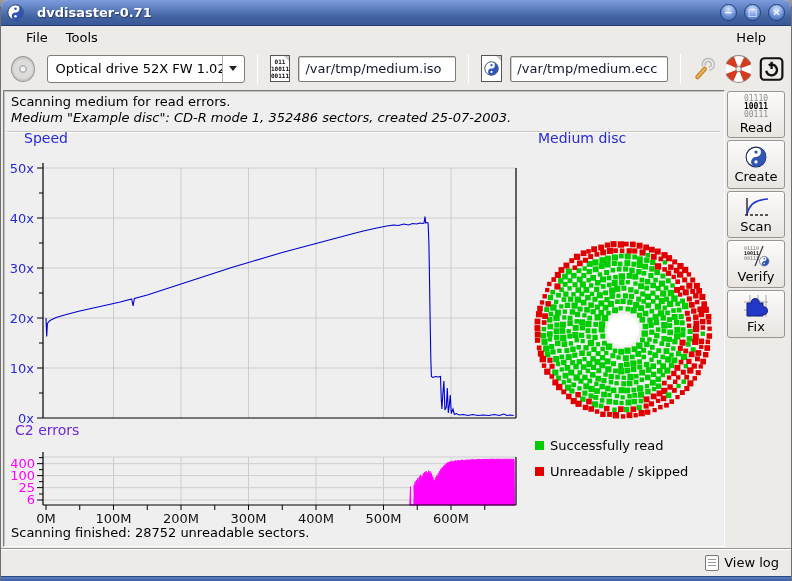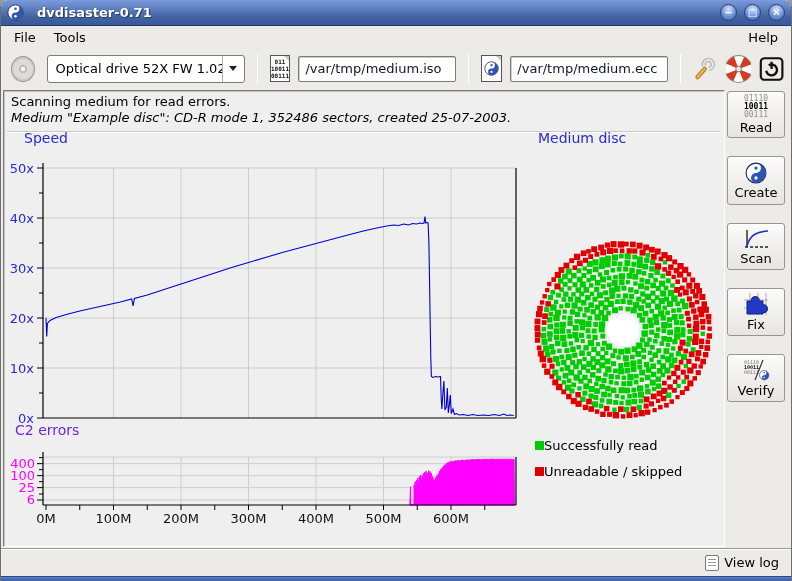--- a/index.html
+++ b/index.html
@@ -13,21 +13,21 @@
             border-radius:7px 7px 0 0;border-bottom:1px solid #21396e;
             display:flex;align-items:center;padding:0 6px}
   .title-text{color:#fff;font-weight:bold;font-size:13px;margin-left:13px;text-shadow:1px 1px 1px #2a3a60}
   .tb-spacer{flex:1}
   .win-btn{width:17px;height:17px;border-radius:50%;
            background:radial-gradient(circle at 50% 28%,#d6e4fb,#6e92d8 55%,#3c60ad);
            border:1px solid #22407c;color:#fff;font-size:10px;font-weight:bold;
            line-height:15px;text-align:center;margin-left:7px;cursor:default}
   
   .menubar{position:absolute;left:0;top:26px;right:0;height:22px;background:#edebe7;
-           display:flex;align-items:center;padding:0 4px}
+           display:flex;align-items:center;padding:0 16px}
   .menu-item{padding:2px 9px}
   
   .toolbar{position:absolute;left:0;top:48px;right:1px;height:41px;background:#edebe7;
            display:flex;align-items:center;padding:0 6px;gap:8px}
   .tsep{width:1px;height:30px;background:#b9b6b1;border-right:1px solid #fff;margin:0 4px}
   .combo{height:28px;width:198px;background:#fff;border:1px solid #7f7c78;border-radius:3px;
          display:flex;align-items:center}
   .combo-text{flex:1;padding-left:8px;white-space:nowrap;overflow:hidden}
   .combo-arrow-box{width:22px;height:100%;border-left:1px solid #b5b2ad;display:flex;align-items:center;justify-content:center}
   .arrow-down{width:0;height:0;border-left:4px solid transparent;border-right:4px solid transparent;border-top:5px solid #222}
@@ -49,26 +49,26 @@
   .mf-inner{position:relative;width:100%;height:100%}
   .status-line1{position:absolute;left:7px;top:3px;font-size:13px}
   .status-line2{position:absolute;left:7px;top:19px;font-size:13px;font-style:italic}
   .hsep{position:absolute;left:3px;right:4px;top:40px;height:2px;
         border-top:1px solid #c9c7c3;border-bottom:1px solid #fff}
   .chart-title{position:absolute;font-size:14px}
   .speed-title{left:20px;top:39px;color:#2a2ad0}
   .c2-title{left:11px;top:331px;color:#6d28d9}
   .medium-title{left:534px;top:39px;color:#2a2ad0}
   .footer-line{position:absolute;left:7px;top:434px;font-size:13px}
-  .legend-row{position:absolute;left:531px;display:flex;align-items:center;font-size:13px}
+  .legend-row{position:absolute;left:531px;display:flex;align-items:center;gap:6px;font-size:13px}
   .legend-sq{width:9px;height:9px}
   
   .sidebar{position:absolute;left:726px;top:91px;width:60px;height:456px}
   .side-btn{width:58px;background:linear-gradient(#fcfbfa,#e8e5e1);border:1px solid #989590;
-            border-radius:3px;box-shadow:inset 0 1px 0 #fff;margin-bottom:18px;
+            border-radius:3px;box-shadow:inset 0 1px 0 #fff;margin-bottom:2px;
             display:flex;flex-direction:column;align-items:center;justify-content:center;
             font-size:13px;padding:2px 0}
   .btn-read{height:47px}.btn-create{height:49px}.btn-scan{height:47px}
   .btn-fix{height:48px}.btn-verify{height:48px}
   .btn-stop{position:absolute;bottom:6px;left:0;height:50px}
   .read-bin{font-family:"DejaVu Sans Mono","Liberation Mono",monospace;font-size:8px;line-height:8px;text-align:center}
   .read-bin .dim{color:#8f8f8f;font-weight:normal}
   .read-bin .bold{color:#000;font-weight:bold}
   .side-label{margin-top:1px}
   
@@ -829,20 +829,21 @@
 
       <div class="legend-row" style="top:347px">
         <span class="legend-sq" id="legend-sq-0" style="background: rgb(0, 204, 0);"></span>
         <span>Successfully read</span>
       </div>
       <div class="legend-row" style="top:373px">
         <span class="legend-sq" id="legend-sq-1" style="background: rgb(224, 0, 0);"></span>
         <span>Unreadable / skipped</span>
       </div>
 
+      <div class="footer-line">Scanning finished: 28752 unreadable sectors.</div>
     </div>
   </div>
 
   <div class="sidebar">
     <div class="side-btn btn-read">
       <div class="read-bin">
         <div class="dim">01110</div>
         <div class="bold">10011</div>
         <div class="dim">00111</div>
       </div>
@@ -858,48 +859,48 @@
       <div class="side-label">Create</div>
     </div>
     <div class="side-btn btn-scan">
       <svg width="28" height="22" viewBox="0 0 28 22">
         <line x1="5" y1="2" x2="5" y2="19" stroke="#222" stroke-width="1.4"></line>
         <line x1="3" y1="19" x2="27" y2="19" stroke="#222" stroke-width="1.4" stroke-dasharray="3 2"></line>
         <path d="M5 18 C 8 7, 14 4, 26 3" fill="none" stroke="#2233cc" stroke-width="1.6"></path>
       </svg>
       <div class="side-label">Scan</div>
     </div>
-    <div class="side-btn btn-fix">
-      <svg width="26" height="24" viewBox="0 0 26 24">
-        <g stroke="#aaa" stroke-width="1">
-            <line x1="1" y1="8" x2="25" y2="8"></line>
-            <line x1="1" y1="16" x2="25" y2="16"></line>
-        <line x1="7" y1="1" x2="7" y2="23"></line>
-            <line x1="15" y1="1" x2="15" y2="23"></line>
-            <line x1="23" y1="1" x2="23" y2="23"></line>
-          </g>
-        <path d="M4 9 h4.5 c-1.5-6 9-6 7.5 0 H20 v4 c6-1.5 6 9 0 7.5 V22 H4 z" fill="#2438c8" stroke="#13207a" stroke-width="1"></path>
-      </svg>
-      <div class="side-label">Fix</div>
-    </div>
     <div class="side-btn btn-verify">
       <svg width="28" height="24" viewBox="0 0 28 24">
         <text x="2" y="6" font-size="5" font-weight="bold" fill="#999" font-family="DejaVu Sans Mono, monospace">01110</text>
         <text x="2" y="11" font-size="5" font-weight="bold" fill="#111" font-family="DejaVu Sans Mono, monospace">10011</text>
         <text x="2" y="16" font-size="5" font-weight="bold" fill="#999" font-family="DejaVu Sans Mono, monospace">00111</text>
         <line x1="21" y1="2" x2="13" y2="22" stroke="#333" stroke-width="1.2"></line>
         <g transform="translate(17,12) scale(0.52)">
           <circle cx="10" cy="10" r="9" fill="#fff" stroke="#16254e"></circle>
           <path d="M10 1 a9 9 0 0 1 0 18 a4.5 4.5 0 0 1 0 -9 a4.5 4.5 0 0 0 0 -9 z" fill="#2f55b4"></path>
           <circle cx="10" cy="5.5" r="1.5" fill="#2f55b4"></circle>
             <circle cx="10" cy="14.5" r="1.5" fill="#fff"></circle>
         </g>
       </svg>
       <div class="side-label">Verify</div>
     </div>
+    <div class="side-btn btn-fix">
+      <svg width="26" height="24" viewBox="0 0 26 24">
+        <g stroke="#aaa" stroke-width="1">
+            <line x1="1" y1="8" x2="25" y2="8"></line>
+            <line x1="1" y1="16" x2="25" y2="16"></line>
+        <line x1="7" y1="1" x2="7" y2="23"></line>
+            <line x1="15" y1="1" x2="15" y2="23"></line>
+            <line x1="23" y1="1" x2="23" y2="23"></line>
+          </g>
+        <path d="M4 9 h4.5 c-1.5-6 9-6 7.5 0 H20 v4 c6-1.5 6 9 0 7.5 V22 H4 z" fill="#2438c8" stroke="#13207a" stroke-width="1"></path>
+      </svg>
+      <div class="side-label">Fix</div>
+    </div>
   </div>
 
   <div class="statusbar">
     <div class="viewlog-btn">
       <span class="log-icon">
           <i></i>
           <i></i>
           <i></i>
         </span>
       <span>View log</span>

